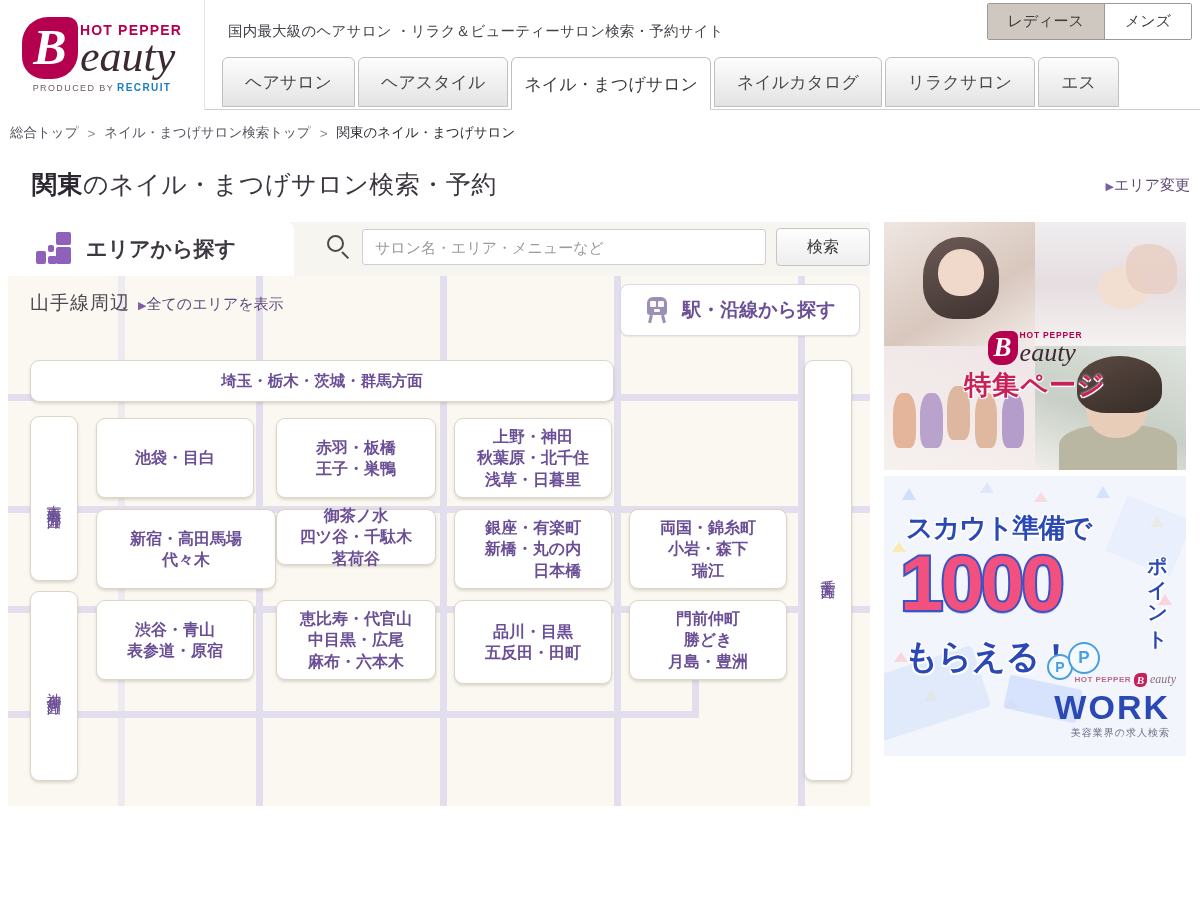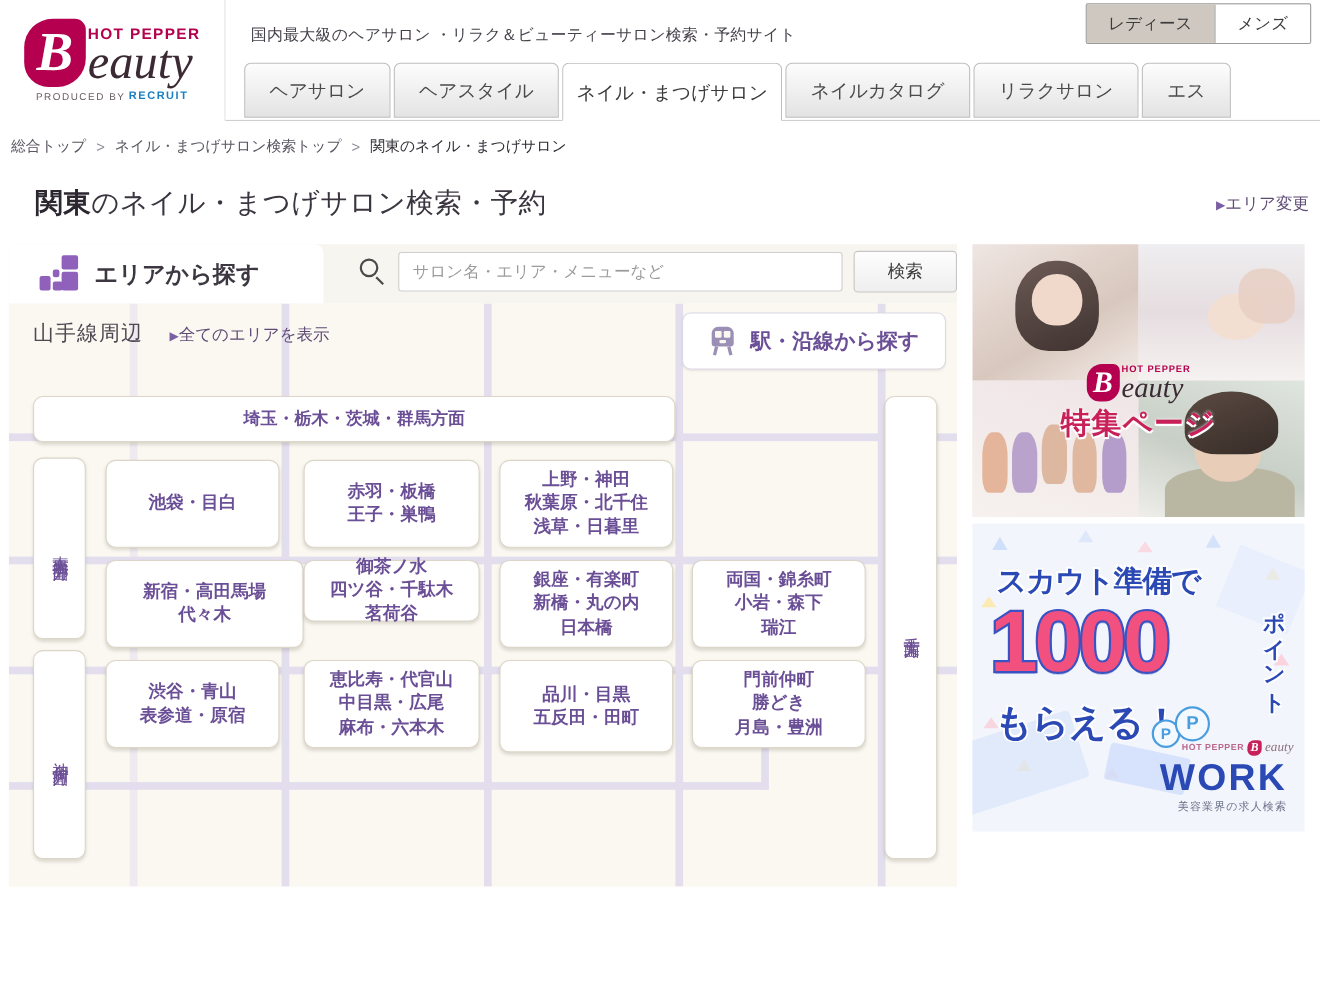--- a/index.html
+++ b/index.html
@@ -181,21 +181,21 @@
     position: relative;
     height: 530px;
     background: #faf8f1;
     overflow: hidden;
   }
   .map-lines { position: absolute; inset: 0; }
   .map-lines span {
     position: absolute; background: #e2deee; display: block;
   }
   .map-sub { position: absolute; left: 22px; top: 14px;
-    display: flex; align-items: baseline; gap: 24px; z-index: 3; }
+    display: flex; align-items: baseline; gap: 8px; z-index: 3; }
   .map-sub .sub-title { font-size: 19px; color: #4e4852; letter-spacing: 1px; }
   .map-sub .show-all { font-size: 15px; color: #5e4a75; cursor: pointer; }
   .map-sub .show-all .tri { color: #7a5fa3; font-size: 11px; }
 
   .station-btn {
     position: absolute; right: 10px; top: 8px; z-index: 3;
     width: 240px; height: 52px;
     background: #fff;
     border: 1px solid #ddd9e6;
     border-radius: 8px;
@@ -492,21 +492,21 @@
 
       <div class="area-btn" style="left:88px;  top:233px; width:180px; height:80px;">
         <div><span>新宿・高田馬場</span><br>
              <span>代々木</span></div>
       </div>
       <div class="area-btn" style="left:268px; top:233px; width:160px; height:56px;">
         <div><span>御茶ノ水</span><br>
              <span>四ツ谷・千駄木</span><br>
              <span>茗荷谷</span></div>
       </div>
-      <div class="area-btn" style="left:446px; top:233px; width:158px; height:80px;">
+      <div class="area-btn" style="left:446px; top:233px; width:158px; height:80px;text-align:right;">
         <div><span>銀座・有楽町</span><br>
              <span>新橋・丸の内</span><br>
              <span>日本橋</span></div>
       </div>
       <div class="area-btn" style="left:621px; top:233px; width:158px; height:80px;">
         <div><span>両国・錦糸町</span><br>
              <span>小岩・森下</span><br>
              <span>瑞江</span></div>
       </div>
 

